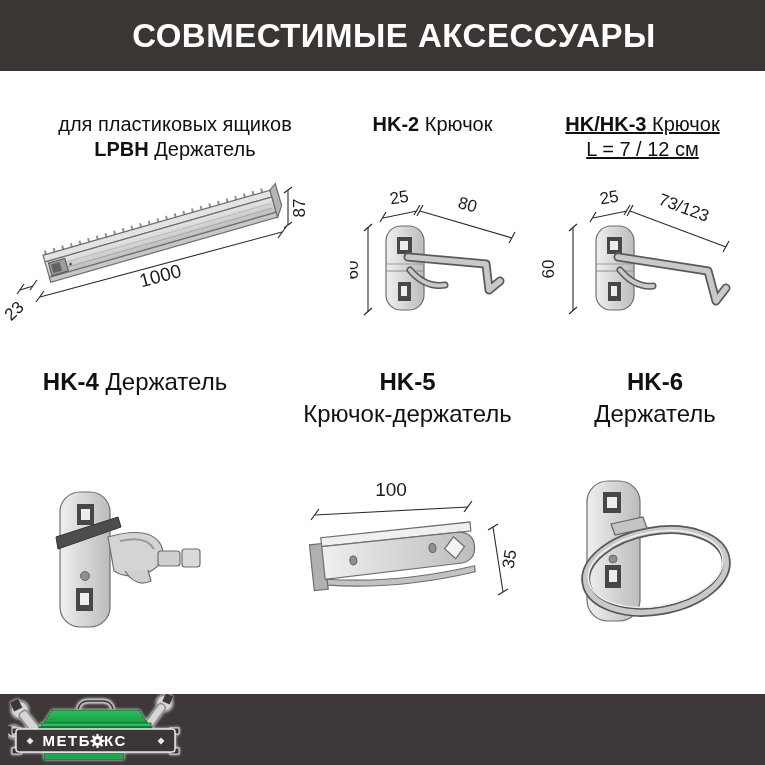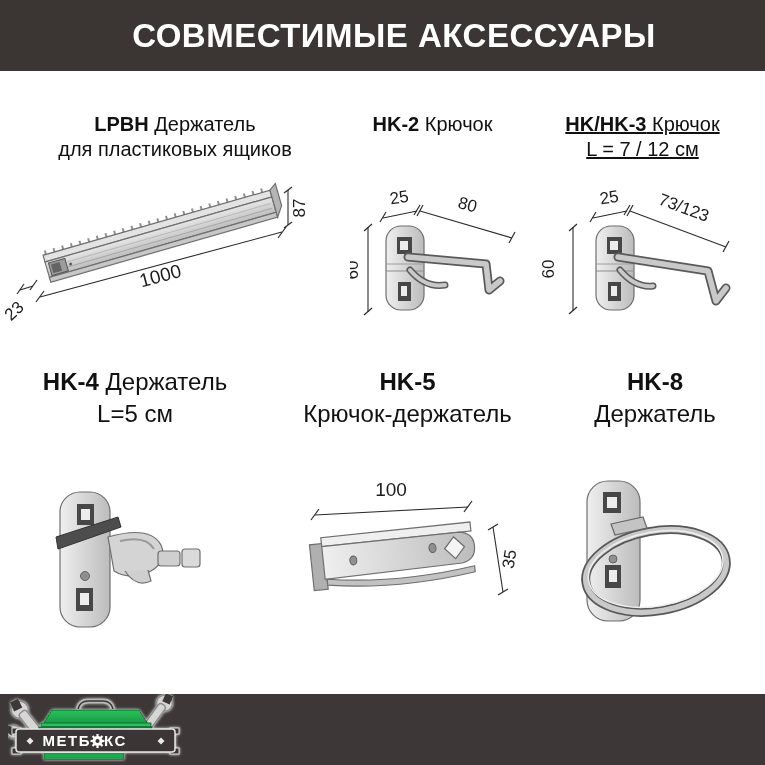--- a/index.html
+++ b/index.html
@@ -25,45 +25,44 @@
             fill:#ffffff;letter-spacing:1.5px;}
 </style>
 </head>
 <body>
 
 <div class="abs header">
   <div class="header-title">СОВМЕСТИМЫЕ АКСЕССУАРЫ</div>
 </div>
 
 <div class="abs ptitle row1" style="left:25px;width:300px;">
+  <div>для пластиковых ящиков</div>
   <div><b>LPBH</b> <span>Держатель</span></div>
-  <div>для пластиковых ящиков</div>
 </div>
 
 <div class="abs ptitle row1" style="left:340px;width:185px;">
   <div><b>HK-2</b> <span>Крючок</span></div>
 </div>
 
 <div class="abs ptitle row1" style="left:535px;width:215px;text-decoration:underline;">
   <div><b>HK/HK-3</b> <span>Крючок</span></div>
   <div>L = 7 / 12 см</div>
 </div>
 
 <div class="abs ptitle row2" style="left:20px;width:230px;">
   <div><b>HK-4</b> <span>Держатель</span></div>
-  <div>L=5 см</div>
 </div>
 
 <div class="abs ptitle row2" style="left:285px;width:245px;">
   <div><b>HK-5</b></div>
   <div>Крючок-держатель</div>
 </div>
 
 <div class="abs ptitle row2" style="left:555px;width:200px;">
-  <div><b>HK-8</b></div>
+  <div><b>HK-6</b></div>
   <div>Держатель</div>
 </div>
 
 <svg class="abs" style="left:0;top:172px;" width="330" height="158" viewBox="0 0 330 158">
   <defs>
     <linearGradient id="gRail" x1="0" y1="0" x2="0" y2="1">
       <stop offset="0" stop-color="#e6e6e6"></stop>
         <stop offset=".5" stop-color="#d2d2d2"></stop>
         <stop offset="1" stop-color="#bdbdbd"></stop>
     </linearGradient>

